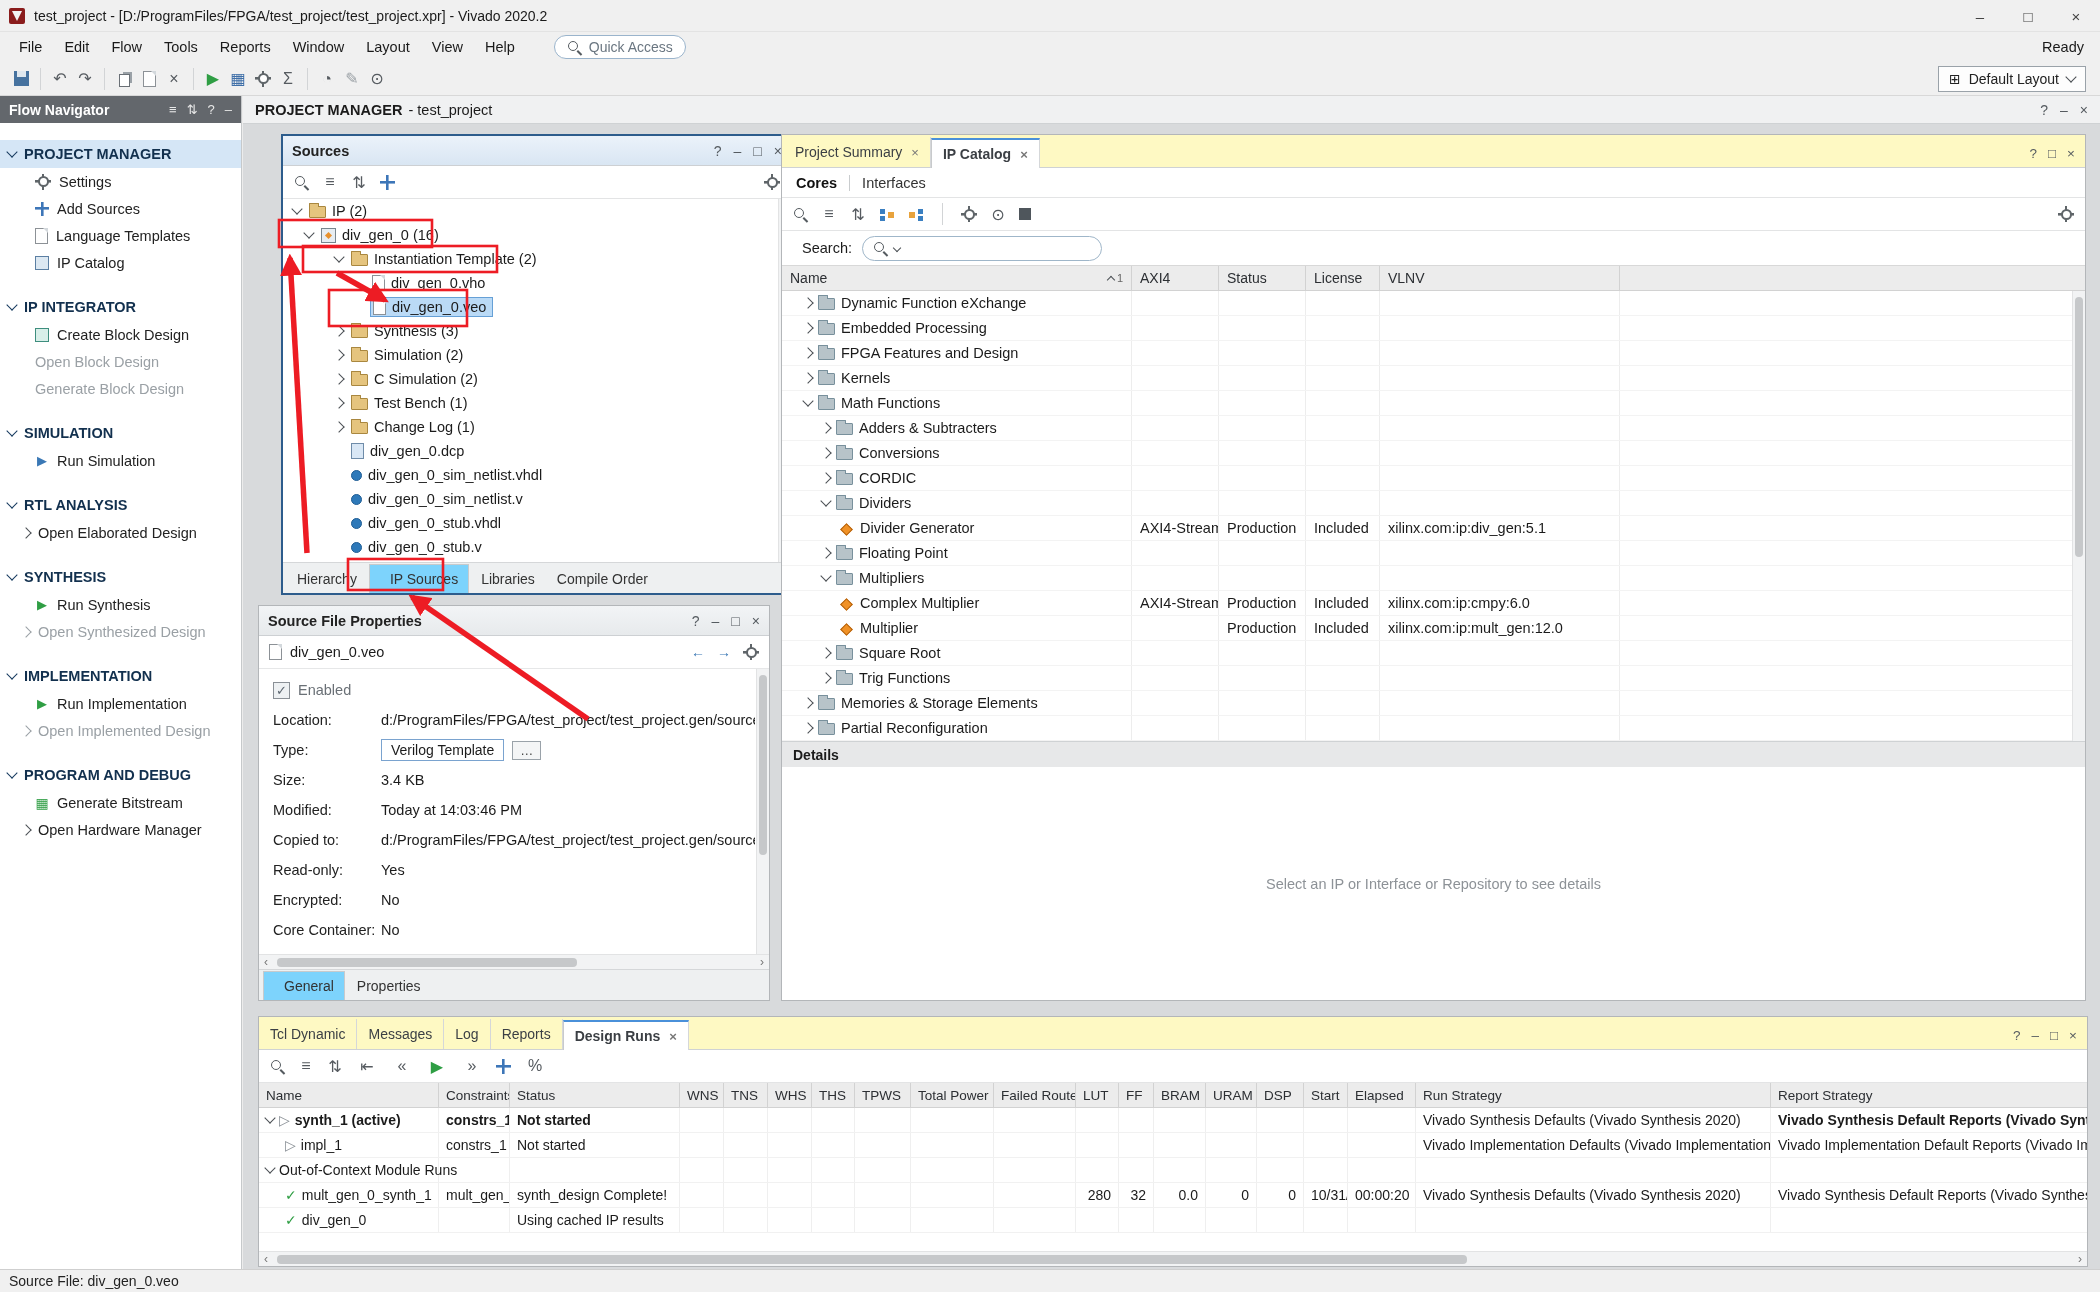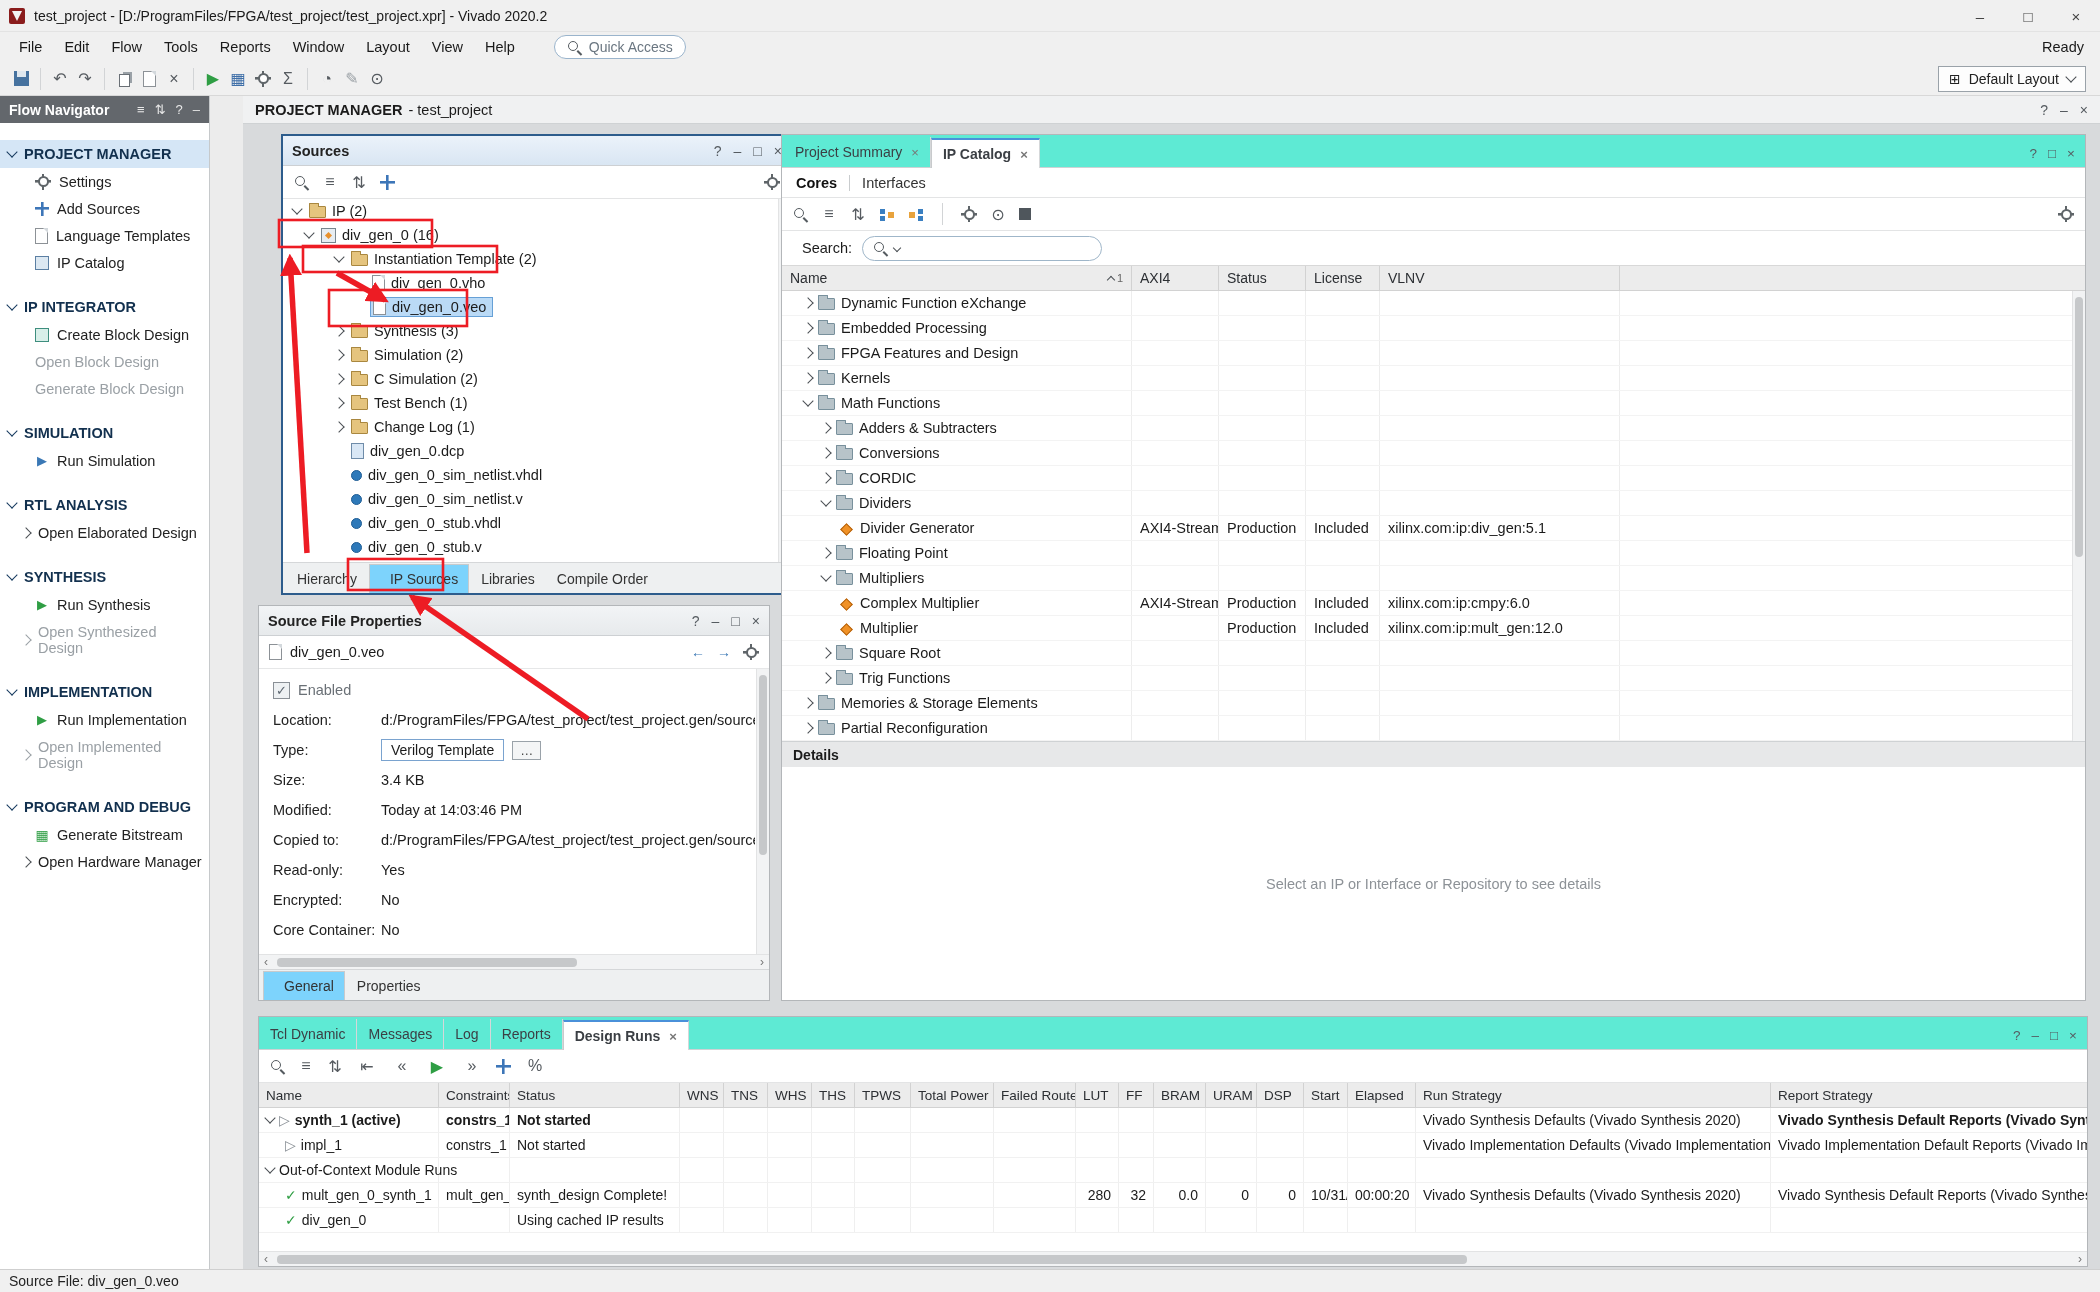--- a/index.html
+++ b/index.html
@@ -57,21 +57,21 @@
 .win-btn { width:48px; height:32px; display:flex; align-items:center; justify-content:center; color:#444; font-size:15px; }
 #menubar { position:absolute; left:0; top:32px; width:2100px; height:30px; background:#f0f0f0; display:flex; align-items:center; padding:0 16px 0 8px; }
 .menu-item { padding:4px 11px; font-size:14.5px; color:#1a1a1a; }
 .quick-access { margin-left:28px; display:flex; align-items:center; gap:7px; border:1px solid #9ab4cc; border-radius:12px; background:#fff; height:24px; padding:0 12px; color:#7d8purple288; }
 .quick-access .qa-label { color:#6a7681; font-size:14px; }
 #menubar .ready { margin-left:auto; font-size:14.5px; color:#1a1a1a; }
 #toolbar { position:absolute; left:0; top:62px; width:2100px; height:34px; background:#f0f0f0; border-bottom:1px solid #d8d8d8; display:flex; align-items:center; padding:0 14px 0 10px; gap:3px; }
 .layout-combo { margin-left:auto; display:flex; align-items:center; gap:8px; border:1px solid #9aa2a9; background:#fdfdfd; height:26px; padding:0 10px; font-size:14px; color:#222; }
 
 
-#flownav { position:absolute; left:0; top:96px; width:210px; height:1173px; background:#fff; border-right:1px solid #c6c9cb; }
+#flownav { position:absolute; left:0; top:96px; width:242px; height:1173px; background:#fff; border-right:1px solid #c6c9cb; }
 #flownav-header { height:27px; background:#63676c; color:#fff; display:flex; align-items:center; padding:0 9px; font-weight:bold; font-size:14px; }
 .fnh-btns { margin-left:auto; display:flex; gap:10px; font-weight:normal; font-size:13px; color:#e8e8e8; }
 .fn-section { margin-top:17px; display:flex; align-items:center; gap:8px; padding:6px 8px; font-weight:bold; color:#12304e; font-size:14.5px; }
 .fn-section.selected { background:#d5e6f6; }
 .fn-item { display:flex; align-items:center; gap:8px; padding:5.5px 6px 5.5px 35px; font-size:14.5px; color:#222; }
 .fn-item.disabled { color:#9aa0a5; }
 .fn-item.withchev { padding-left:22px; }
 
 
 #ws-header { position:absolute; left:243px; top:96px; width:1857px; height:28px; background:#f0f1f2; border-bottom:1px solid #cfd2d4; display:flex; align-items:center; padding:0 12px; font-size:14.5px; }
@@ -109,21 +109,21 @@
 .props-body { position:relative; flex:1; overflow:hidden; padding:6px 14px 0 14px; }
 .prow { height:30px; display:flex; align-items:center; font-size:14.5px; white-space:nowrap; }
 .prow .plabel { width:108px; flex:none; color:#222; }
 .prow .pvalue { overflow:hidden; text-overflow:clip; }
 .checkbox { width:17px; height:17px; border:1px solid #8a9096; background:#eef1f3; display:inline-flex; align-items:center; justify-content:center; font-size:13px; color:#5c6670; margin-right:8px; flex:none; }
 .type-box { border:1px solid #7aa3cf; padding:2px 9px; font-size:14px; background:#fff; }
 .dots-btn { border:1px solid #9aa2a9; background:#f4f5f6; padding:1px 7px; font-size:13px; margin-left:8px; color:#444; }
 
 
 #catalog { position:absolute; left:781px; top:134px; width:1305px; height:867px; border:1px solid #b3b6b9; }
-.doc-tabbar { height:33px; background:#5eead4; border-bottom:1px solid #cfd2d4; display:flex; align-items:flex-end; padding-left:2px; flex:none; }
+.doc-tabbar { height:33px; background:#fef9c3; border-bottom:1px solid #cfd2d4; display:flex; align-items:flex-end; padding-left:2px; flex:none; }
 .doc-tab { height:30px; display:flex; align-items:center; gap:9px; padding:0 11px; font-size:14px; color:#3b3f44; border-right:1px solid #d5d7d9; }
 .doc-tab .x { color:#777; font-size:13px; }
 .doc-tab.active { background:#fff; font-weight:bold; border-top:2px solid #4a90d9; border-left:1px solid #c8cacc; margin-bottom:-1px; }
 .doc-right { margin-left:auto; display:flex; gap:11px; padding:0 10px 6px 0; color:#555b60; font-size:13.5px; }
 .subtabs { height:30px; display:flex; align-items:center; gap:12px; padding:0 14px; border-bottom:1px solid #e3e4e5; flex:none; }
 .subtab { font-size:14.5px; color:#333; }
 .subtab.active { font-weight:bold; color:#111; }
 .subtab-sep { width:1px; height:16px; background:#c9ccce; }
 .cat-search-row { height:34px; display:flex; align-items:center; gap:10px; padding:0 20px; flex:none; }
 .cat-search-row .slabel { font-size:14.5px; }

